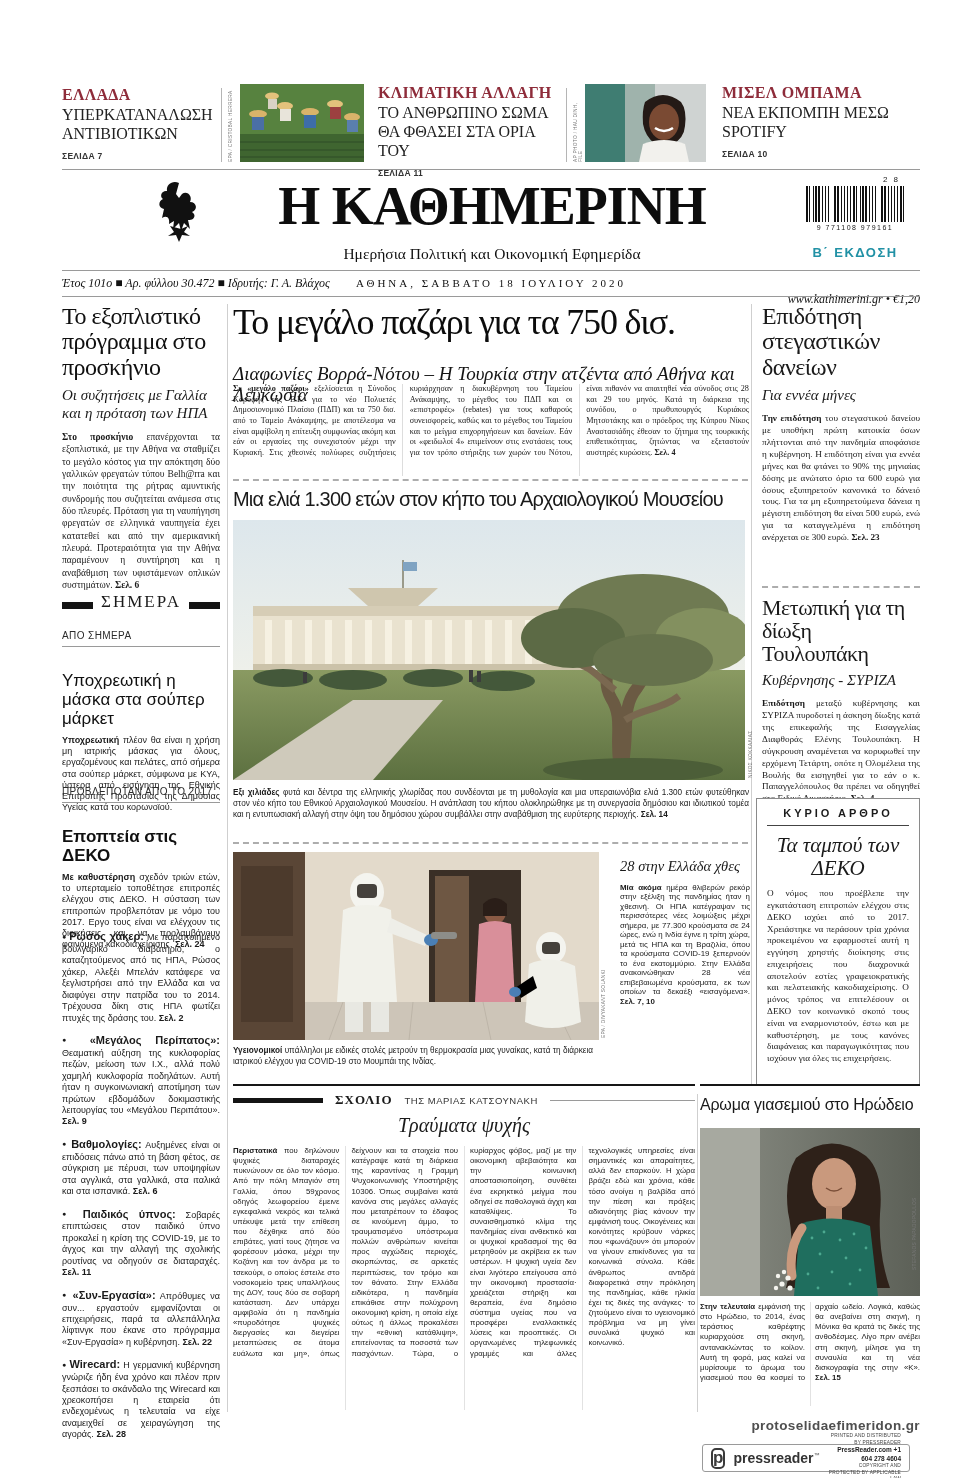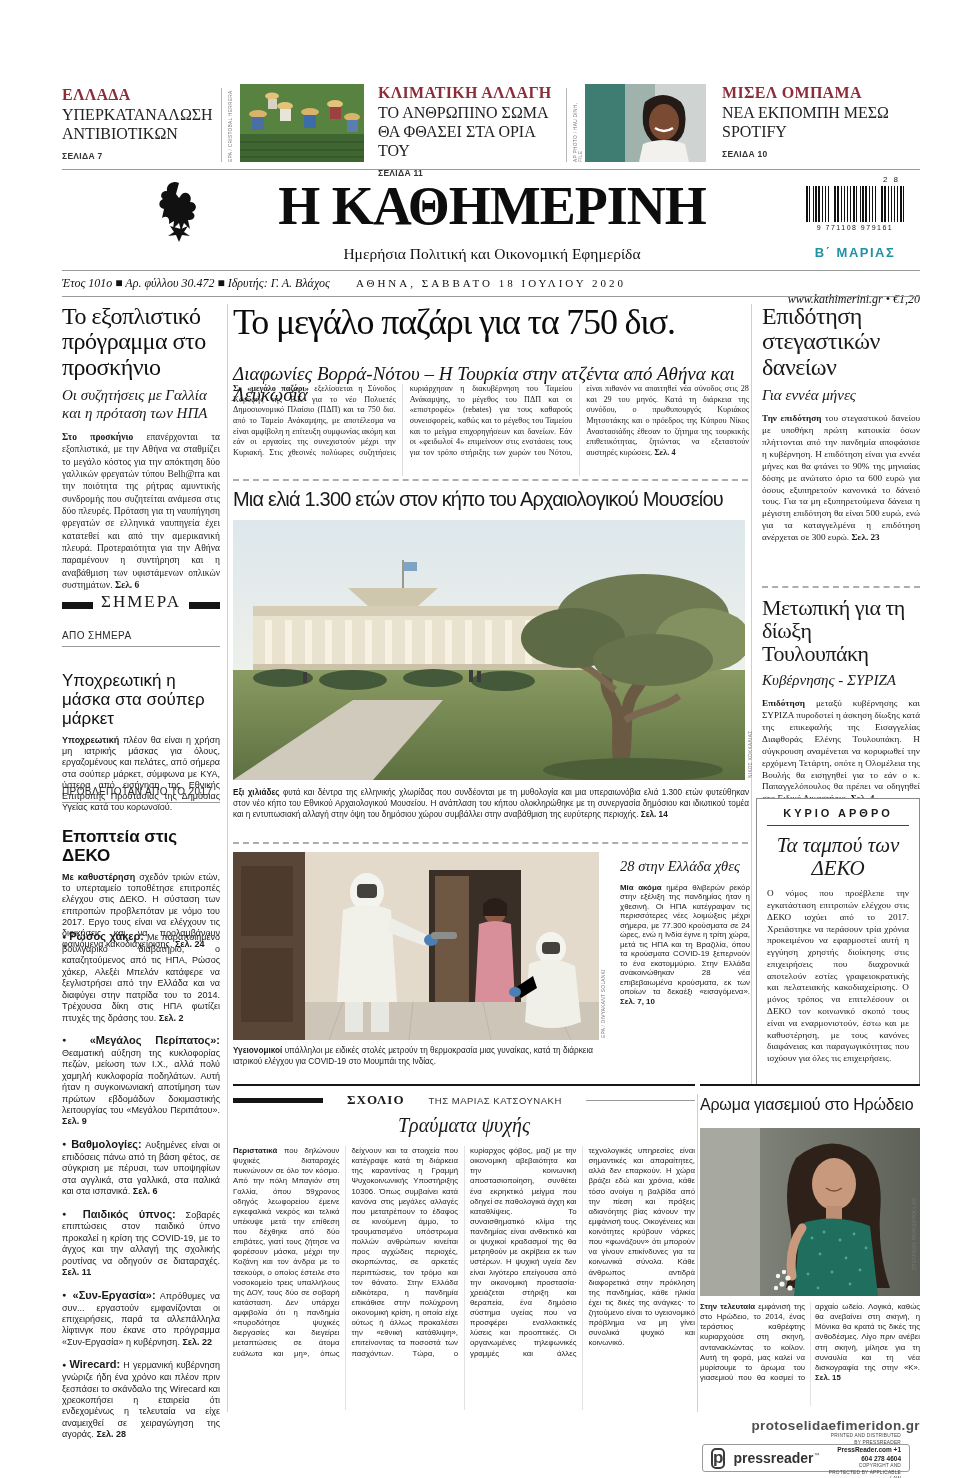--- a/index.html
+++ b/index.html
@@ -64,21 +64,21 @@
   .rc-hl2{font:22px/1.05 "Liberation Serif",serif;letter-spacing:-.5px;}
   .rc-sub{font:italic 15px/1.1 "Liberation Serif",serif;margin-top:7px;}
   .rc-body{font:9.2px/1.3 "Liberation Serif",serif;margin-top:9px;}
   
   #kyrio{border:1px solid #8a8a8a;padding:8px 10px;box-sizing:border-box;background:#fff;}
   #kyrio-label{font:bold 11px "Liberation Sans",sans-serif;letter-spacing:3px;text-align:center;
                border-bottom:1px solid #444;padding-bottom:6px;}
   #kyrio-title{font:italic 21px/1.08 "Liberation Serif",serif;text-align:center;margin-top:8px;}
   #kyrio-body{font:9.2px/1.28 "Liberation Serif",serif;margin-top:9px;}
   
-  .sch-wrap{display:flex;align-items:center;gap:24px;}
+  .sch-wrap{display:flex;align-items:center;gap:12px;}
   .sch-barthick{flex:0 0 90px;height:5px;background:#141414;}
   .sch-barthin{flex:1;border-top:1px solid #9a9a9a;}
   .sch-sec{font:bold 13px "Liberation Serif",serif;letter-spacing:1px;white-space:nowrap;}
   .sch-by{font:9.5px "Liberation Sans",sans-serif;color:#333;letter-spacing:.5px;white-space:nowrap;}
   #scholio-title{font:italic 20px "Liberation Serif",serif;}
   #scholio-body{column-count:4;column-gap:12px;column-rule:1px solid #e2e2e2;
                 font:7.8px/1.3 "Liberation Sans",sans-serif;height:264px;overflow:hidden;}
   
   #iro-hl{font:16px/1.1 "Liberation Sans",sans-serif;letter-spacing:-.2px;white-space:nowrap;}
   #iro-body{column-count:2;column-gap:10px;column-rule:1px solid #e2e2e2;
@@ -159,21 +159,21 @@
   </svg>
   <div class="abs ctr" style="left:212px;top:176px;width:560px;">
     <span id="mast-title">Η ΚΑΘΗΜΕΡΙΝΗ</span>
   </div>
   <div class="abs ctr" style="left:212px;top:245px;width:560px;">
     <span id="mast-sub">Ημερήσια Πολιτική και Οικονομική Εφημερίδα</span>
   </div>
   <div class="abs" id="bc-top" style="left:806px;top:175px;width:98px;">28</div>
   <div class="abs" id="barcode" style="left:806px;top:186px;width:98px;height:36px;"></div>
   <div class="abs ctr" id="bc-num" style="left:806px;top:224px;width:98px;">9 771108 979161</div>
-  <div class="abs ctr" id="edition" style="left:806px;top:245px;width:98px;">Β΄ ΜΑΡΙΑΣ</div>
+  <div class="abs ctr" id="edition" style="left:806px;top:245px;width:98px;">Β΄ ΕΚΔΟΣΗ</div>
 
   <div class="abs hrule" style="left:62px;top:270px;width:858px;"></div>
   <div class="abs dl" style="left:62px;top:276px;">Έτος 101ο ■ Αρ. φύλλου 30.472 ■ Ιδρυτής: Γ. Α. Βλάχος</div>
   <div class="abs dlc ctr" style="left:62px;top:277px;width:858px;">ΑΘΗΝΑ, ΣΑΒΒΑΤΟ 18 ΙΟΥΛΙΟΥ 2020</div>
   <div class="abs dl" style="left:62px;top:276px;width:858px;text-align:right;margin-top:16px;">www.kathimerini.gr • €1,20</div>
   <div class="abs hrule" style="left:62px;top:296px;width:858px;"></div>
 
   <div class="abs vline" style="left:227px;top:304px;height:1108px;"></div>
   <div class="abs vline" style="left:751px;top:304px;height:780px;"></div>
   <div class="abs vline" style="left:697px;top:1094px;height:318px;"></div>

